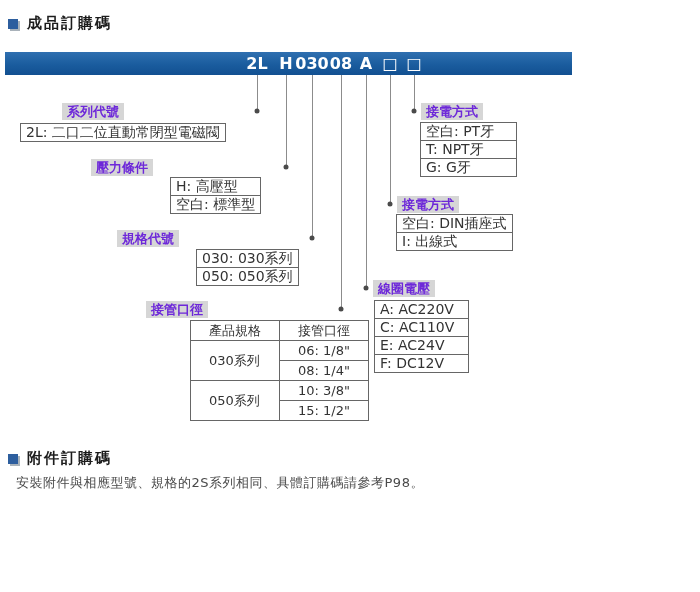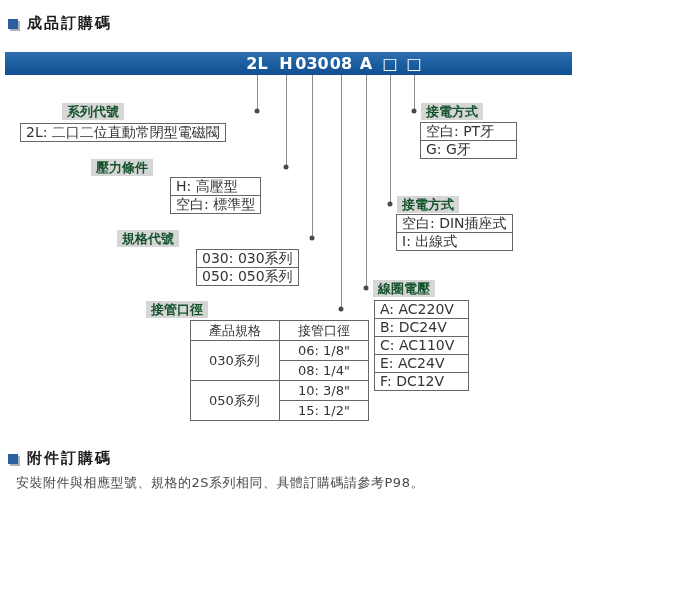--- a/index.html
+++ b/index.html
@@ -23,21 +23,21 @@
     position:absolute; top:55px; transform:translateX(-50%);
     color:#ffffff; font-weight:bold; font-size:16px; line-height:17px;
     white-space:nowrap; letter-spacing:0;
   }
   .vline { position:absolute; width:1px; background:#8c8c8c; }
   .dot {
     position:absolute; width:5px; height:5px; border-radius:50%;
     background:#4a4a4a; transform:translate(-50%,-50%);
   }
   .glabel {
-    position:absolute; background:#d6d6d6; color:#14532d;
+    position:absolute; background:#d6d6d6; color:#6d28d9;
     font-size:13px; line-height:15px; font-weight:bold;
     padding:1px 5px; white-space:nowrap;
   }
   .vbox {
     position:absolute; border:1px solid #666666; background:#ffffff;
     font-size:14px; color:#333333;
   }
   .vbox .row {
     padding:1px 5px; line-height:15px; border-bottom:1px solid #666666;
     white-space:nowrap;
@@ -135,35 +135,35 @@
       </tr>
       <tr>
         <td class="cell-size">15: 1/2"</td>
       </tr>
     </tbody>
   </table>
 
   <div class="glabel" style="left:373px; top:280px;">線圈電壓</div>
   <div class="vbox" style="left:374px; top:300px; min-width:95px;">
     <div class="row">A: AC220V</div>
-    <div class="row">B: DC24V</div>
     <div class="row">C: AC110V</div>
     <div class="row">E: AC24V</div>
     <div class="row">F: DC12V</div>
   </div>
 
   <div class="glabel" style="left:397px; top:196px;">接電方式</div>
   <div class="vbox" style="left:396px; top:214px;">
     <div class="row">空白: DIN插座式</div>
     <div class="row">I: 出線式</div>
   </div>
 
   <div class="glabel" style="left:421px; top:103px;">接電方式</div>
   <div class="vbox" style="left:420px; top:122px; min-width:97px;">
     <div class="row">空白: PT牙</div>
+    <div class="row">T: NPT牙</div>
     <div class="row">G: G牙</div>
   </div>
 
   <div class="section-header" style="left:8px; top:449px;">
     <span class="sq-icon"></span>
     <span class="section-title">附件訂購碼</span>
   </div>
   <div class="note" style="left:16px; top:474px;">安裝附件與相應型號、規格的2S系列相同、具體訂購碼請參考P98。</div>
 
 </div>

